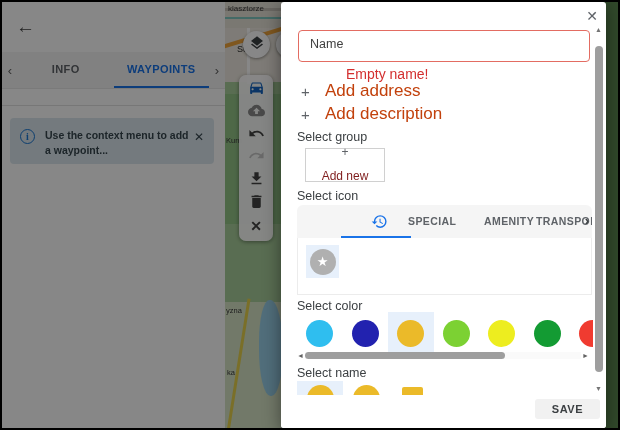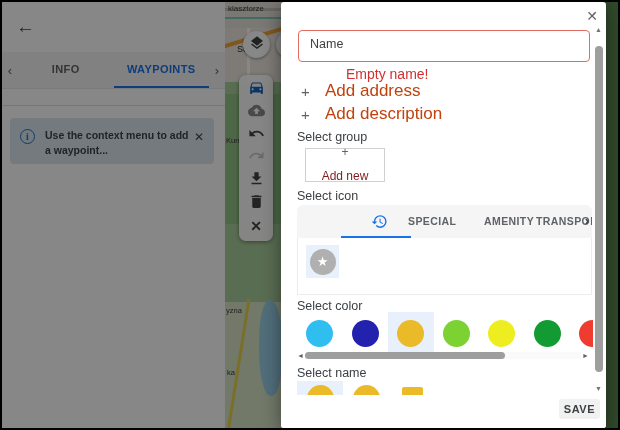--- a/index.html
+++ b/index.html
@@ -110,21 +110,21 @@
   .h-track { flex:1; height:7px; background:#fafafa; position:relative; }
   .h-thumb { position:absolute; left:0; top:0; width:200px; height:7px; background:#9e9e9e; border-radius:4px; }
 
   .shape-row { position:absolute; left:16px; top:379px; width:292px; height:14px; overflow:hidden; display:flex; }
   .shape-tile { flex:none; width:46px; height:40px; display:flex; justify-content:center; padding-top:4px; }
   .shape-tile.selected { background:#e7f0fb; }
   .shape-round { width:27px; height:27px; border-radius:50%; background:#ebba29; }
   .shape-square { width:21px; height:21px; border-radius:2px; background:#ebba29; margin-top:2px; }
 
   .dlg-footer { position:absolute; left:0; top:393px; width:100%; height:33px; background:#fff; }
-  .save-btn { position:absolute; right:6px; top:4px; padding:4px 5px; background:#f1f1f1; border-radius:3px;
+  .save-btn { position:absolute; right:6px; top:4px; padding:4px 17px; background:#f1f1f1; border-radius:3px;
     font-size:11px; font-weight:bold; letter-spacing:.5px; color:#3c4043; }
 
   .v-scrollbar { position:absolute; right:1px; top:24px; width:12px; height:366px; }
   .v-arrow { position:absolute; left:2px; font-size:7px; color:#757575; }
   .v-arrow-up { top:0; } .v-arrow-down { bottom:0; }
   .v-thumb { position:absolute; left:2px; top:20px; width:8px; height:326px; background:#9e9e9e; border-radius:4px; }
 </style>
 </head>
 <body>
 

